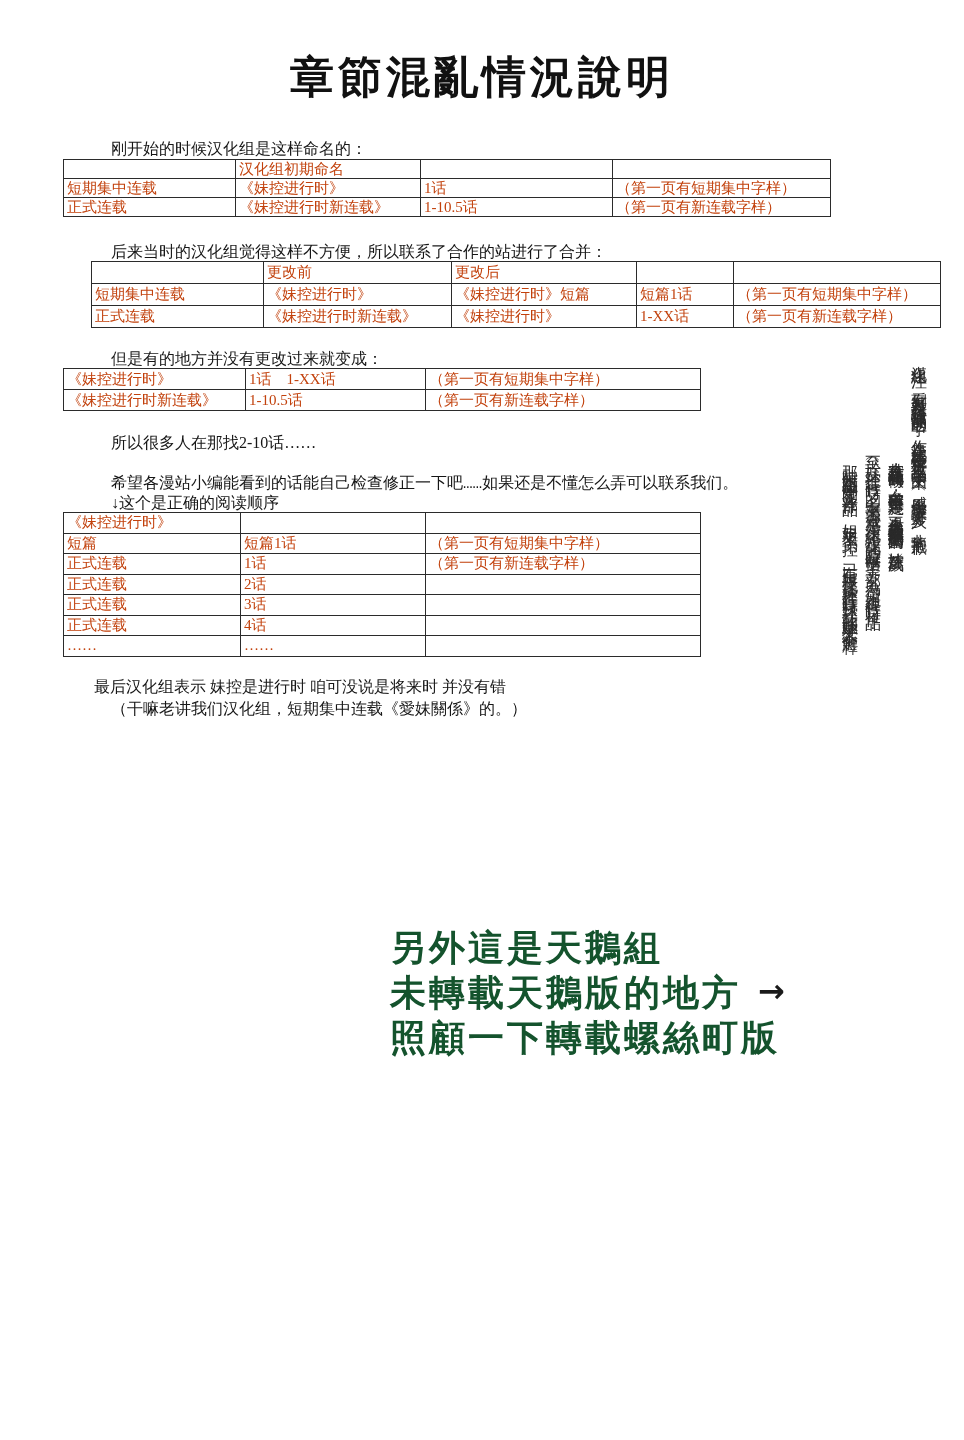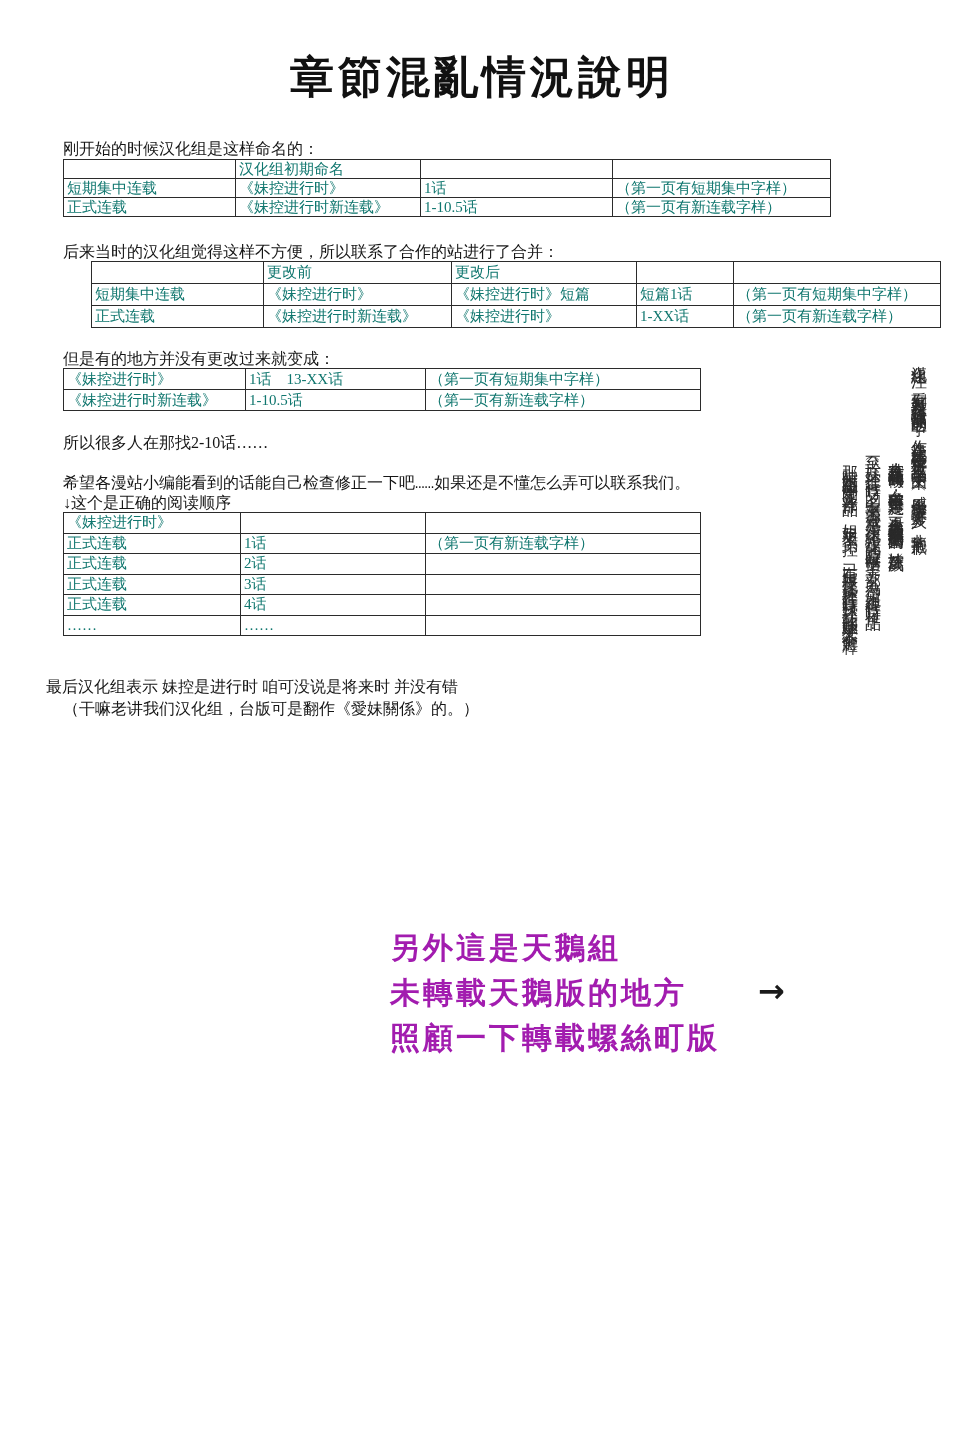--- a/index.html
+++ b/index.html
@@ -10,37 +10,37 @@
     overflow:hidden;
   }
   .abs{position:absolute;}
   
   .page-title{
     top:48px;left:0;width:964px;text-align:center;
     font-family:"DejaVu Sans","Liberation Sans",sans-serif;
     font-weight:bold;font-size:44px;letter-spacing:4px;color:#111;
   }
   
-  .bodyline{font-size:16px;line-height:18px;white-space:nowrap;color:#161616;}
+  .bodyline{font-size:16px;line-height:18px;white-space:nowrap;color:#161616;margin-left:48px;}
   
   table{border-collapse:collapse;table-layout:fixed;}
   td{
     border:1.6px solid #2b2b2b;
     font-size:15px;padding:0 3px;white-space:nowrap;overflow:hidden;
-    color:#0f766e;vertical-align:middle;
+    color:#c2410c;vertical-align:middle;
   }
   .t1 td{height:18px;line-height:18px;}
   .t2 td{height:21px;line-height:21px;}
   .t3 td{height:20px;line-height:20px;}
   .t4 td{height:19.5px;line-height:19.5px;}
   
   .handwritten{
     font-family:"DejaVu Sans","Liberation Sans",sans-serif;
-    font-weight:bold;font-size:30px;line-height:45px;letter-spacing:3px;
-    color:#a21caf;white-space:nowrap;
+    font-weight:bold;font-size:36px;line-height:45px;letter-spacing:3px;
+    color:#14532d;white-space:nowrap;
   }
   .arrow{
     font-family:"DejaVu Sans",sans-serif;font-weight:bold;
     font-size:32px;color:#1a1a1a;
   }
   
   .vcol{
     position:absolute;
     writing-mode:vertical-rl;text-orientation:upright;
     font-family:"Liberation Serif","DejaVu Serif",serif;
@@ -123,21 +123,21 @@
 <div class="abs bodyline" style="left:63px;top:350px;">但是有的地方并没有更改过来就变成：</div>
 <table class="abs t3" style="left:63px;top:368px;width:637px;">
   <colgroup>
       <col style="width:182px">
       <col style="width:180px">
       <col style="width:275px">
     </colgroup>
   <tbody>
       <tr>
     <td>《妹控进行时》</td>
-    <td>1话　13-XX话</td>
+    <td>1话　1-XX话</td>
     <td>（第一页有短期集中字样）</td>
   </tr>
   <tr>
     <td>《妹控进行时新连载》</td>
     <td>1-10.5话</td>
     <td>（第一页有新连载字样）</td>
   </tr>
 </tbody>
   </table>
 
@@ -151,20 +151,25 @@
       <col style="width:185px">
       <col style="width:275px">
     </colgroup>
   <tbody>
       <tr>
     <td>《妹控进行时》</td>
     <td></td>
     <td></td>
   </tr>
   <tr>
+    <td>短篇</td>
+    <td>短篇1话</td>
+    <td>（第一页有短期集中字样）</td>
+  </tr>
+  <tr>
     <td>正式连载</td>
     <td>1话</td>
     <td>（第一页有新连载字样）</td>
   </tr>
   <tr>
     <td>正式连载</td>
     <td>2话</td>
     <td></td>
   </tr>
   <tr>
@@ -179,21 +184,21 @@
   </tr>
   <tr>
     <td>……</td>
     <td>……</td>
     <td></td>
   </tr>
 </tbody>
   </table>
 
 <div class="abs bodyline" style="left:46px;top:678px;">最后汉化组表示 妹控是进行时 咱可没说是将来时 并没有错</div>
-<div class="abs bodyline" style="left:63px;top:700px;">（干嘛老讲我们汉化组，台版可是翻作《愛妹關係》的。）</div>
+<div class="abs bodyline" style="left:63px;top:700px;">（干嘛老讲我们汉化组，短期集中连载《愛妹關係》的。）</div>
 
 <div class="abs handwritten" style="left:390px;top:925px;">
   <div>另外這是天鵝組</div>
   <div>未轉載天鵝版的地方</div>
   <div>照顧一下轉載螺絲町版</div>
 </div>
 <div class="abs arrow" style="left:758px;top:972px;">→</div>
 
 <div class="vcol vcol1">漢化組注：看到好多人在討論這部作品的名字，作為漢化先給各位科普下該作品名字由來！（感覺名字誤導了好多人，非常抱歉）</div>
 <div class="vcol vcol2">其實該作品在漢化的時候，名字確實很不好定義，不過作品主人公是妹控屬性這點不會錯的，（妹控萬歲）</div>

